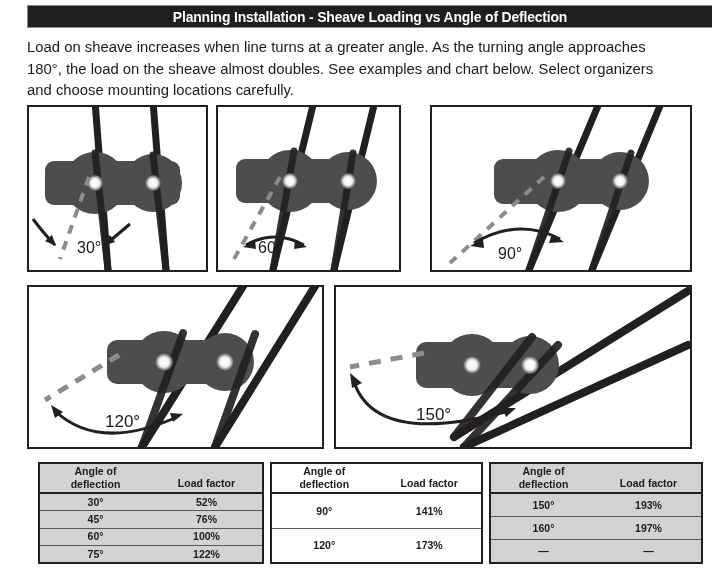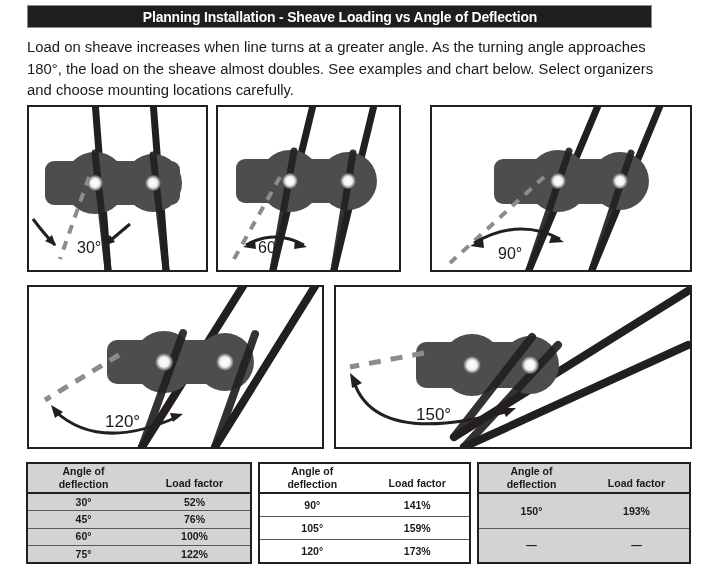--- a/index.html
+++ b/index.html
@@ -14,21 +14,21 @@
     font-family: "Liberation Sans", sans-serif;
     color: #1a1a1a;
     overflow: hidden;
   }
 
   
   .title-bar {
     position: absolute;
     left: 27px;
     top: 5px;
-    width: 625px;
+    width: 686px;
     height: 23px;
     background: #1f1d1d;
     border: 1px solid #8a8a8a;
     box-sizing: border-box;
     display: flex;
     align-items: center;
     justify-content: center;
   }
   .title-bar .title-text {
     color: #ffffff;
@@ -58,21 +58,21 @@
     border: 2px solid #231f20;
     background: #ffffff;
     box-sizing: border-box;
     overflow: hidden;
   }
   .panel svg { display: block; }
 
   
   .table-wrap {
     position: absolute;
-    left: 26px;
+    left: 38px;
     top: 462px;
     width: 665px;
     height: 102px;
     display: flex;
     gap: 6px;
   }
   .tgroup {
     border: 2px solid #231f20;
     box-sizing: border-box;
     display: flex;
@@ -307,42 +307,42 @@
       </div>
       <div class="cell head-cell">
         <span class="lf">Load factor</span>
       </div>
     </div>
     <div class="trow">
       <div class="cell">90°</div>
       <div class="cell">141%</div>
     </div>
     <div class="trow">
-      <div class="cell">105°</div>
-      <div class="cell">159%</div>
-    </div>
-    <div class="trow">
       <div class="cell">120°</div>
       <div class="cell">173%</div>
     </div>
   </div>
 
   <div class="tgroup g3 shaded">
     <div class="trow head">
       <div class="cell head-cell">
         <span>Angle of</span><br>
         <span>deflection</span>
       </div>
       <div class="cell head-cell">
         <span class="lf">Load factor</span>
       </div>
     </div>
     <div class="trow">
       <div class="cell">150°</div>
       <div class="cell">193%</div>
     </div>
     <div class="trow">
+      <div class="cell">160°</div>
+      <div class="cell">197%</div>
+    </div>
+    <div class="trow">
       <div class="cell">—</div>
       <div class="cell">—</div>
     </div>
   </div>
 
 </div>
 
 </body></html>

